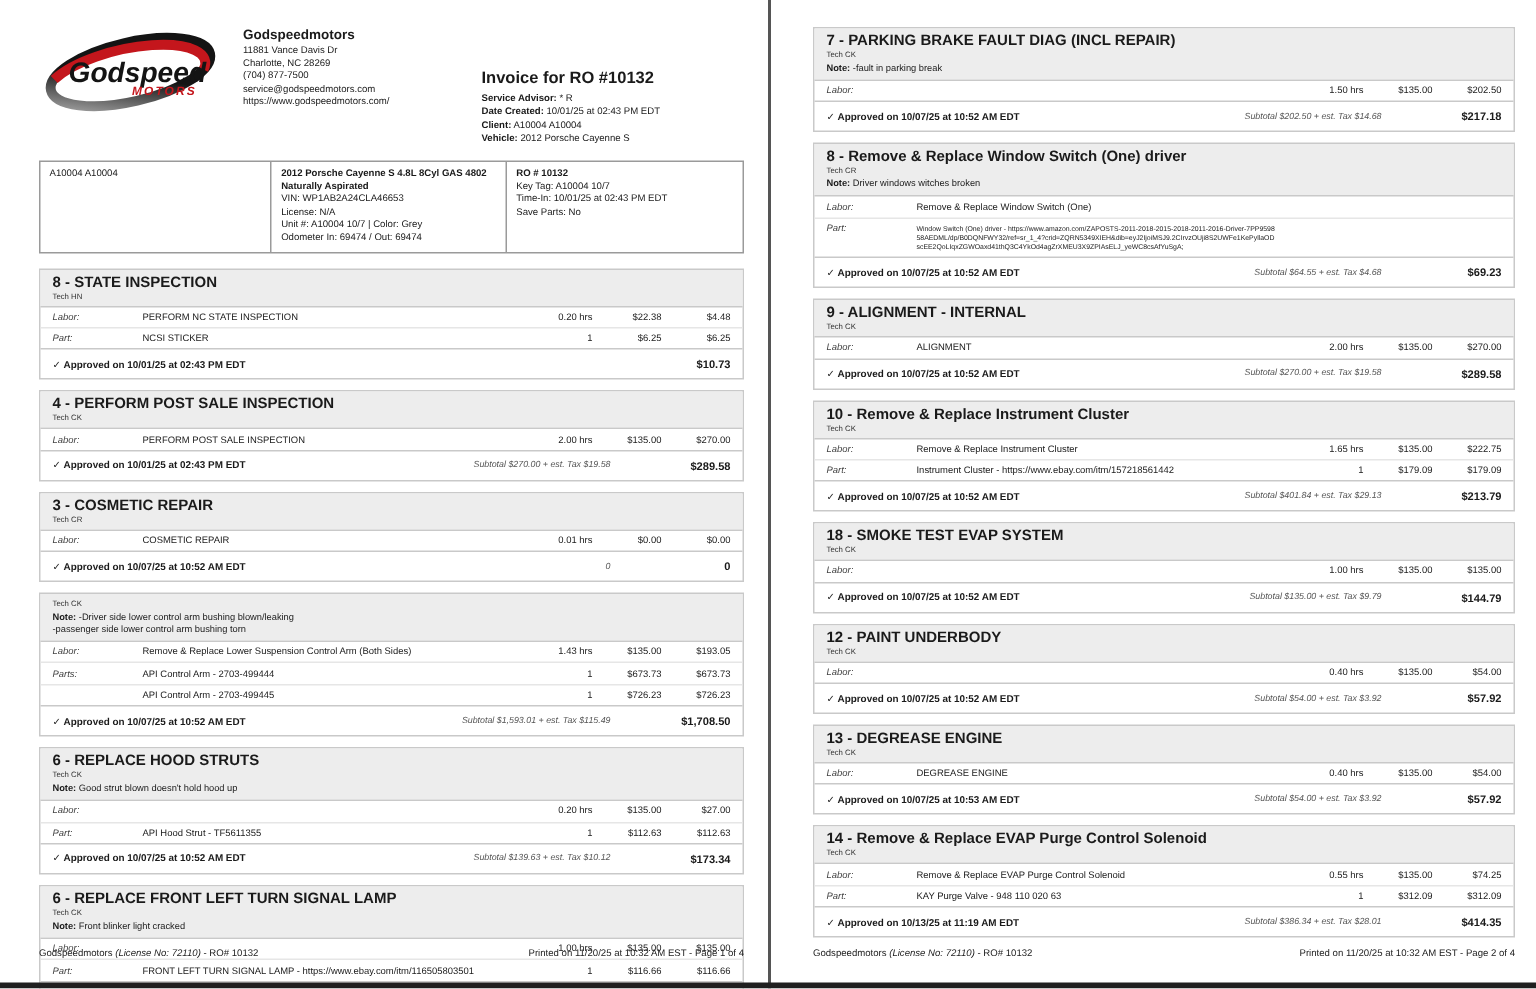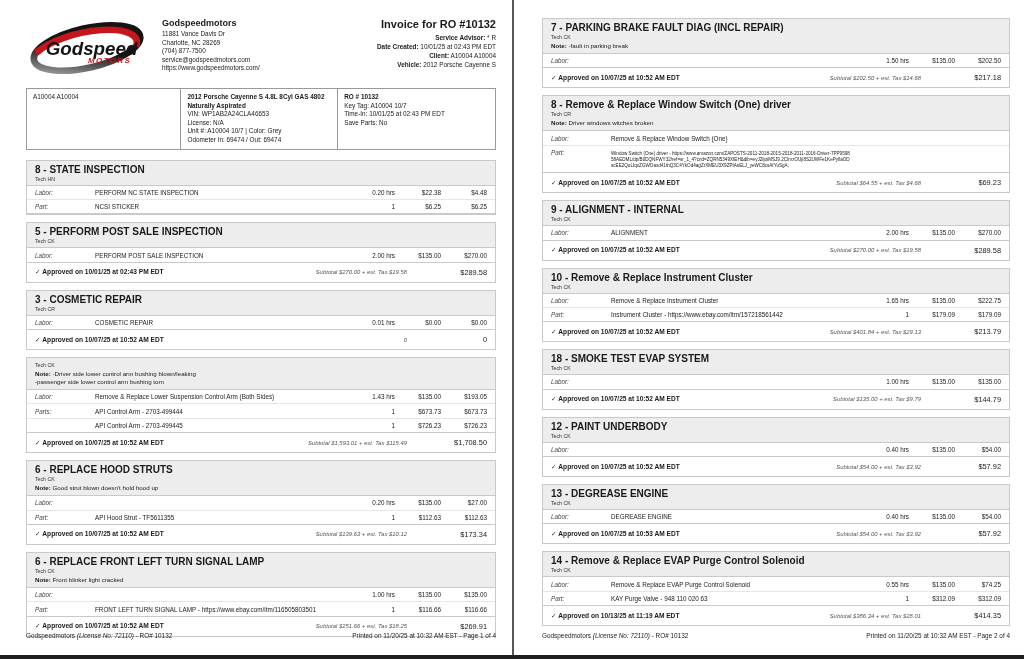--- a/index.html
+++ b/index.html
@@ -10,21 +10,21 @@
   .page { position:relative; width:512px; height:659px; overflow:hidden; }
   .page1 { padding:18px 16px 0 26px; }
   .page2 { border-left:2px solid #555; padding:18px 14px 0 28px; }
 
   
   .hdr { display:flex; margin-bottom:10px; }
   .logo { width:122px; height:60px; flex:0 0 auto; }
   .company { margin-left:14px; flex:1; }
   .company .cname { font-size:9px; font-weight:bold; margin-bottom:2px; }
   .company .cline { font-size:6.4px; line-height:8.6px; color:#222; }
-  .invblock { text-align:right; width:175px; }
+  .invblock { width:175px;margin-top:28px; }
   .invblock .ititle { font-size:11px; font-weight:bold; margin-bottom:3px; }
   .invblock .iline { font-size:6.4px; line-height:9px; }
   .invblock .iline b { font-weight:bold; }
 
   
   .vbox { display:flex; border:1px solid #9a9a9a; margin-bottom:10px; }
   .vcol { padding:4px 6px; font-size:6.4px; line-height:8.6px; }
   .vcol1 { width:33%; border-right:1px solid #9a9a9a; }
   .vcol2 { width:33.5%; border-right:1px solid #9a9a9a; }
   .vcol3 { width:33.5%; }
@@ -43,21 +43,21 @@
   .row-label { width:60px; flex:0 0 auto; font-style:italic; color:#444; }
   .row-desc  { flex:1; padding-right:8px; }
   .row-desc.tiny { font-size:4.6px; line-height:6px; word-break:break-all; }
   .row-c1 { width:50px; text-align:right; flex:0 0 auto; }
   .row-c2 { width:46px; text-align:right; flex:0 0 auto; }
   .row-c3 { width:46px; text-align:right; flex:0 0 auto; }
   .approved { display:flex; align-items:center; padding:5px 8px; }
   .appr-text { flex:1; font-size:6.6px; font-weight:bold; }
   .appr-text .check { font-weight:normal; }
   .appr-sub { font-style:italic; color:#555; font-size:5.9px; margin-right:28px; }
-  .appr-total { font-weight:normal; font-size:7.4px; min-width:52px; text-align:right; }
+  .appr-total { font-weight:bold; font-size:7.4px; min-width:52px; text-align:right; }
 
   
   .page-footer { position:absolute; bottom:20px; left:26px; right:16px;
                  display:flex; justify-content:space-between; font-size:6.4px; color:#222; }
   .page2 .page-footer { left:28px; right:14px; }
   .flit { font-style:italic; }
 </style>
 </head>
 <body>
 
@@ -134,24 +134,29 @@
               <span class="row-c3">$4.48</span>
             </div>
             <div class="row">
               <span class="row-label">Part:</span>
               <span class="row-desc">NCSI STICKER</span>
               <span class="row-c1">1</span>
               <span class="row-c2">$6.25</span>
               <span class="row-c3">$6.25</span>
             </div>
           </div>
-        </div>
-        <div class="section">
-          <div class="sec-head">
-            <div class="sec-title">5 - PERFORM POST SALE INSPECTION</div>
+          <div class="approved">
+            <span class="appr-text"><span class="check">✓ </span>Approved on 10/01/25 at 02:43 PM EDT</span>
+            <span class="appr-sub"></span>
+            <span class="appr-total">$10.73</span>
+          </div>
+        </div>
+        <div class="section">
+          <div class="sec-head">
+            <div class="sec-title">4 - PERFORM POST SALE INSPECTION</div>
             <div class="sec-tech">Tech CK</div>
           </div>
           <div class="rows">
             <div class="row">
               <span class="row-label">Labor:</span>
               <span class="row-desc">PERFORM POST SALE INSPECTION</span>
               <span class="row-c1">2.00 hrs</span>
               <span class="row-c2">$135.00</span>
               <span class="row-c3">$270.00</span>
             </div>

